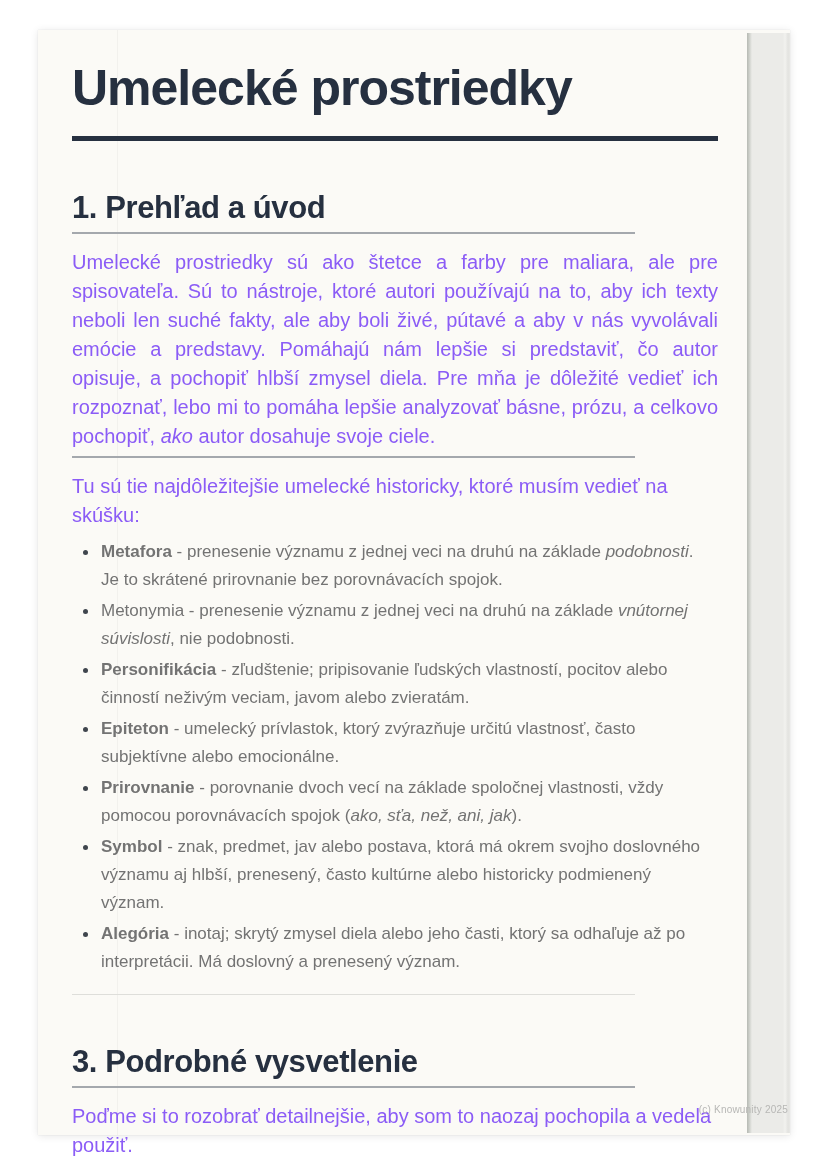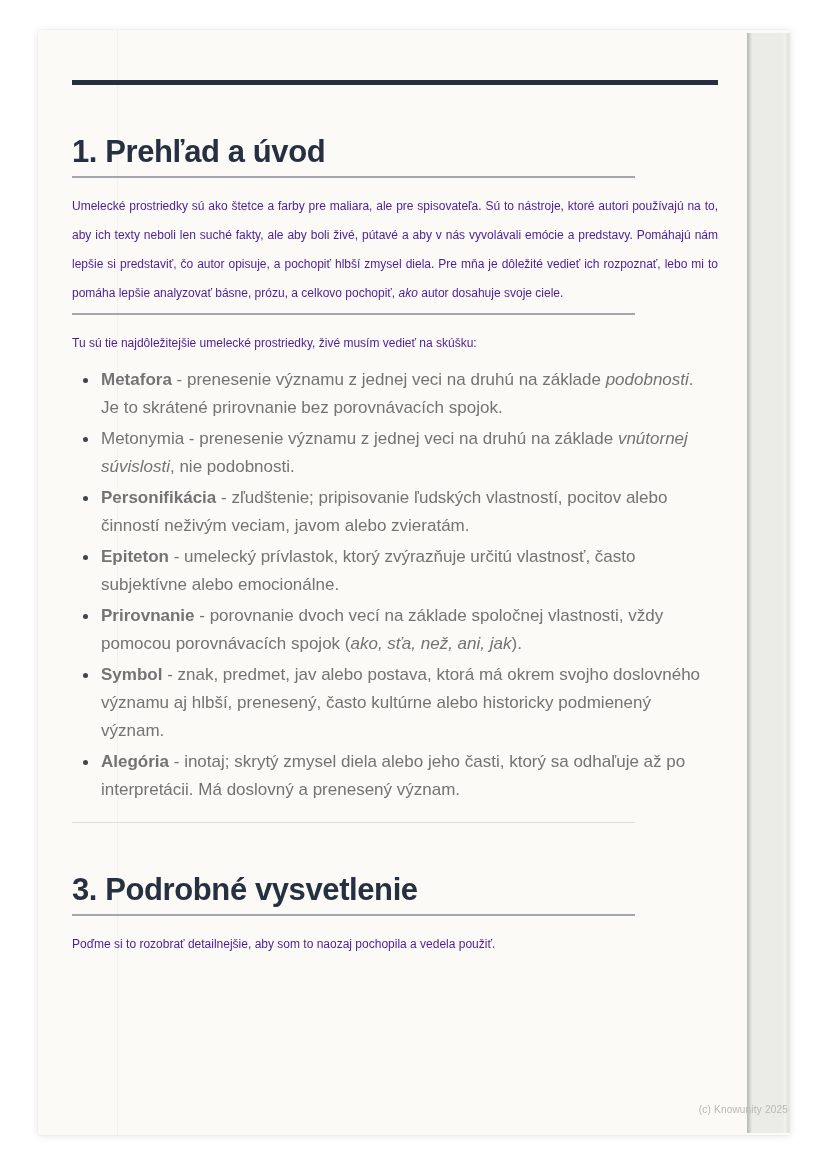--- a/index.html
+++ b/index.html
@@ -58,23 +58,23 @@
   .mt-s2 { margin-top: 32px; }
   .mt-s3 { margin-top: 34px; }
   .section-rule {
     margin-top: 5px;
     width: 563px; height: 2px;
     background: #a4a8ad;
   }
   p.body-text {
     margin-top: 14px;
     width: 646px;
-    font-size: 12px;
+    font-size: 20px;
     line-height: 29px;
-    color: #4c1d95;
+    color: #8b5cf6;
   }
   p.justified { text-align: justify; }
   ul.term-list {
     margin-top: 8px;
     padding-left: 27px;
     width: 640px;
     list-style: disc;
   }
   ul.term-list li {
     font-size: 17px;
@@ -102,31 +102,32 @@
 </style>
 </head>
 <body>
 
 <div class="page">
   <div class="fold-line"></div>
   <div class="edge-strip"></div>
 
   <div class="content">
 
+    <h1 class="doc-title">Umelecké prostriedky</h1>
     <div class="title-rule"></div>
 
     <section>
       <h2 class="section-heading mt-s1">1. Prehľad a úvod</h2>
       <div class="section-rule"></div>
       <p class="body-text justified"><span>Umelecké prostriedky sú ako štetce a farby pre maliara, ale pre spisovateľa. Sú to nástroje, ktoré autori používajú na to, aby ich texty neboli len suché fakty, ale aby boli živé, pútavé a aby v nás vyvolávali emócie a predstavy. Pomáhajú nám lepšie si predstaviť, čo autor opisuje, a pochopiť hlbší zmysel diela. Pre mňa je dôležité vedieť ich rozpoznať, lebo mi to pomáha lepšie analyzovať básne, prózu, a celkovo pochopiť, </span><span style="font-style: italic;">ako</span><span> autor dosahuje svoje ciele.</span></p>
     </section>
 
     <section>
       <div class="section-rule"></div>
-      <p class="body-text">Tu sú tie najdôležitejšie umelecké prostriedky, živé musím vedieť na skúšku:</p>
+      <p class="body-text">Tu sú tie najdôležitejšie umelecké historicky, ktoré musím vedieť na skúšku:</p>
       <ul class="term-list">
         <li><span style="font-weight: 700;">Metafora</span><span> - prenesenie významu z jednej veci na druhú na základe </span><span style="font-style: italic;">podobnosti</span><span>. Je to skrátené prirovnanie bez porovnávacích spojok.</span></li>
         <li><span style="font-weight: 400;">Metonymia</span><span> - prenesenie významu z jednej veci na druhú na základe </span><span style="font-style: italic;">vnútornej súvislosti</span><span>, nie podobnosti.</span></li>
         <li><span style="font-weight: 700; text-align: center;">Personifikácia</span><span> - zľudštenie; pripisovanie ľudských vlastností, pocitov alebo činností neživým veciam, javom alebo zvieratám.</span></li>
         <li><span style="font-weight: 700;">Epiteton</span><span> - umelecký prívlastok, ktorý zvýrazňuje určitú vlastnosť, často subjektívne alebo emocionálne.</span></li>
         <li><span style="font-weight: 700;">Prirovnanie</span><span> - porovnanie dvoch vecí na základe spoločnej vlastnosti, vždy pomocou porovnávacích spojok (</span><span style="font-style: italic;">ako, sťa, než, ani, jak</span><span>).</span></li>
         <li><span style="font-weight: 700;">Symbol</span><span> - znak, predmet, jav alebo postava, ktorá má okrem svojho doslovného významu aj hlbší, prenesený, často kultúrne alebo historicky podmienený význam.</span></li>
         <li><span style="font-weight: 700;">Alegória</span><span> - inotaj; skrytý zmysel diela alebo jeho časti, ktorý sa odhaľuje až po interpretácii. Má doslovný a prenesený význam.</span></li>
       </ul>
       <hr class="divider">

